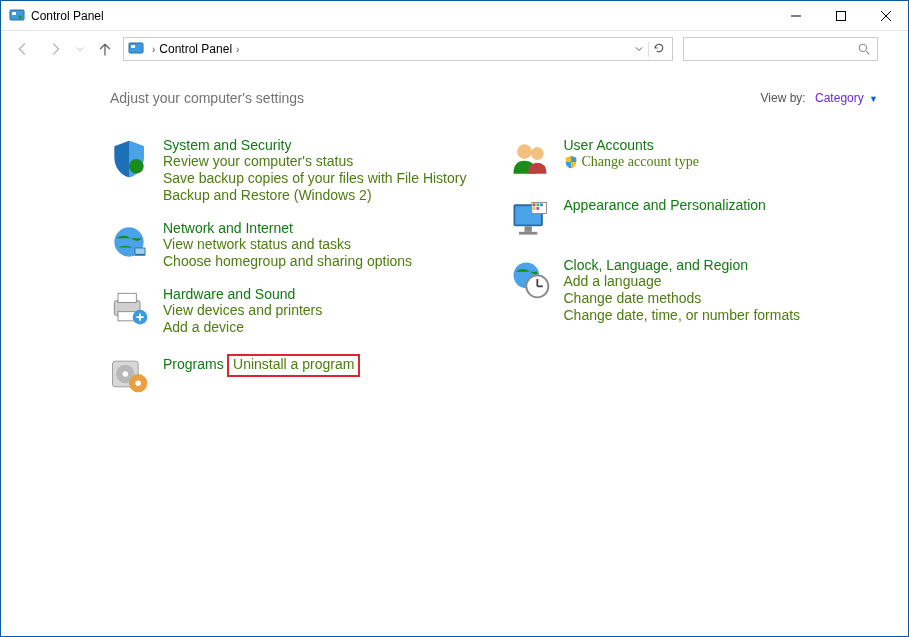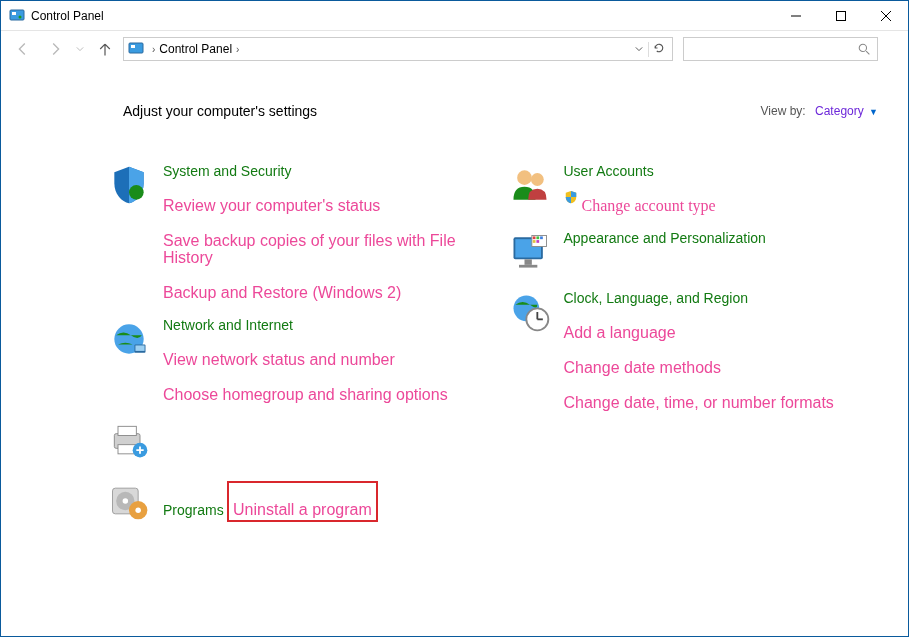--- a/index.html
+++ b/index.html
@@ -85,22 +85,22 @@
   }
   .header-row {
     display: flex;
     align-items: center;
     margin-bottom: 28px;
   }
   .header-row h1 {
     flex: 1;
     font-size: 14px;
     font-weight: normal;
-    color: #000000;
-    margin: 16px;
+    color: #737373;
+    margin: 3px;
   }
   .viewby { font-size: 12px; color: #555; }
   .viewby .val { color: #6d28d9; margin-left: 6px; }
   .viewby .caret { color: #0066cc; font-size: 9px; margin-left: 2px; }
   .columns {
     display: flex;
     gap: 30px;
   }
   .col { flex: 1; }
   .category {
@@ -111,25 +111,24 @@
   .cat-icon { width: 44px; height: 44px; flex-shrink: 0; }
   .cat-body { padding-top: 0; }
   .cat-title {
     color: #127a12;
     font-size: 14px;
     margin: 0 0 3px 0;
     font-weight: 400;
   }
   .cat-link {
     display: block;
-    color: #ec4899;
-    font-size: 16px;
+    color: #4d7c0f;
+    font-size: 14px;
     text-decoration: none;
     line-height: 17px;
-    margin-top: 18px;
   }
   .cat-sub {
     display: flex;
     align-items: center;
     gap: 4px;
     font-family: Liberation Serif, serif;
   }
   .cat-sub .shield { width: 14px; height: 14px; }
   .highlighted {
     border: 2px solid #d9272d;
@@ -250,33 +249,38 @@
       <div class="category">
         <svg class="cat-icon" viewBox="0 0 48 48">
           <circle cx="24" cy="24" r="16" fill="#4aa3e8"></circle>
           <path d="M10 20 Q18 14 26 20 Q34 26 38 20" fill="#1a8c1a"></path>
           <path d="M12 30 Q20 26 28 30" fill="#1a8c1a"></path>
           <rect x="30" y="30" width="12" height="9" rx="1" fill="#2a6aa0"></rect>
           <rect x="31" y="31" width="10" height="6" fill="#9dd0f2"></rect>
         </svg>
         <div class="cat-body">
           <a class="cat-title">Network and Internet</a>
-          <a class="cat-link">View network status and number</a>
+          <a class="cat-link">View network status and tasks</a>
           <a class="cat-link">Choose homegroup and sharing options</a>
         </div>
       </div>
 
       <div class="category">
         <svg class="cat-icon" viewBox="0 0 48 48">
           <rect x="8" y="16" width="28" height="16" rx="2" fill="#d0d0d0" stroke="#888"></rect>
           <rect x="12" y="8" width="20" height="10" fill="#fff" stroke="#888"></rect>
           <rect x="12" y="28" width="20" height="10" fill="#fff" stroke="#888"></rect>
           <circle cx="36" cy="34" r="8" fill="#3a9be0"></circle>
           <path d="M32 34 L40 34 M36 30 L36 38" stroke="#fff" stroke-width="2"></path>
         </svg>
+        <div class="cat-body">
+          <a class="cat-title">Hardware and Sound</a>
+          <a class="cat-link">View devices and printers</a>
+          <a class="cat-link">Add a device</a>
+        </div>
       </div>
 
       <div class="category">
         <svg class="cat-icon" viewBox="0 0 48 48">
           <rect x="6" y="10" width="28" height="28" rx="3" fill="#d8d8d8" stroke="#999"></rect>
           <circle cx="20" cy="24" r="10" fill="#b8b8b8"></circle>
           <circle cx="20" cy="24" r="3" fill="#fff"></circle>
           <circle cx="34" cy="34" r="10" fill="#e8a040"></circle>
           <circle cx="34" cy="34" r="3" fill="#fff"></circle>
         </svg>

